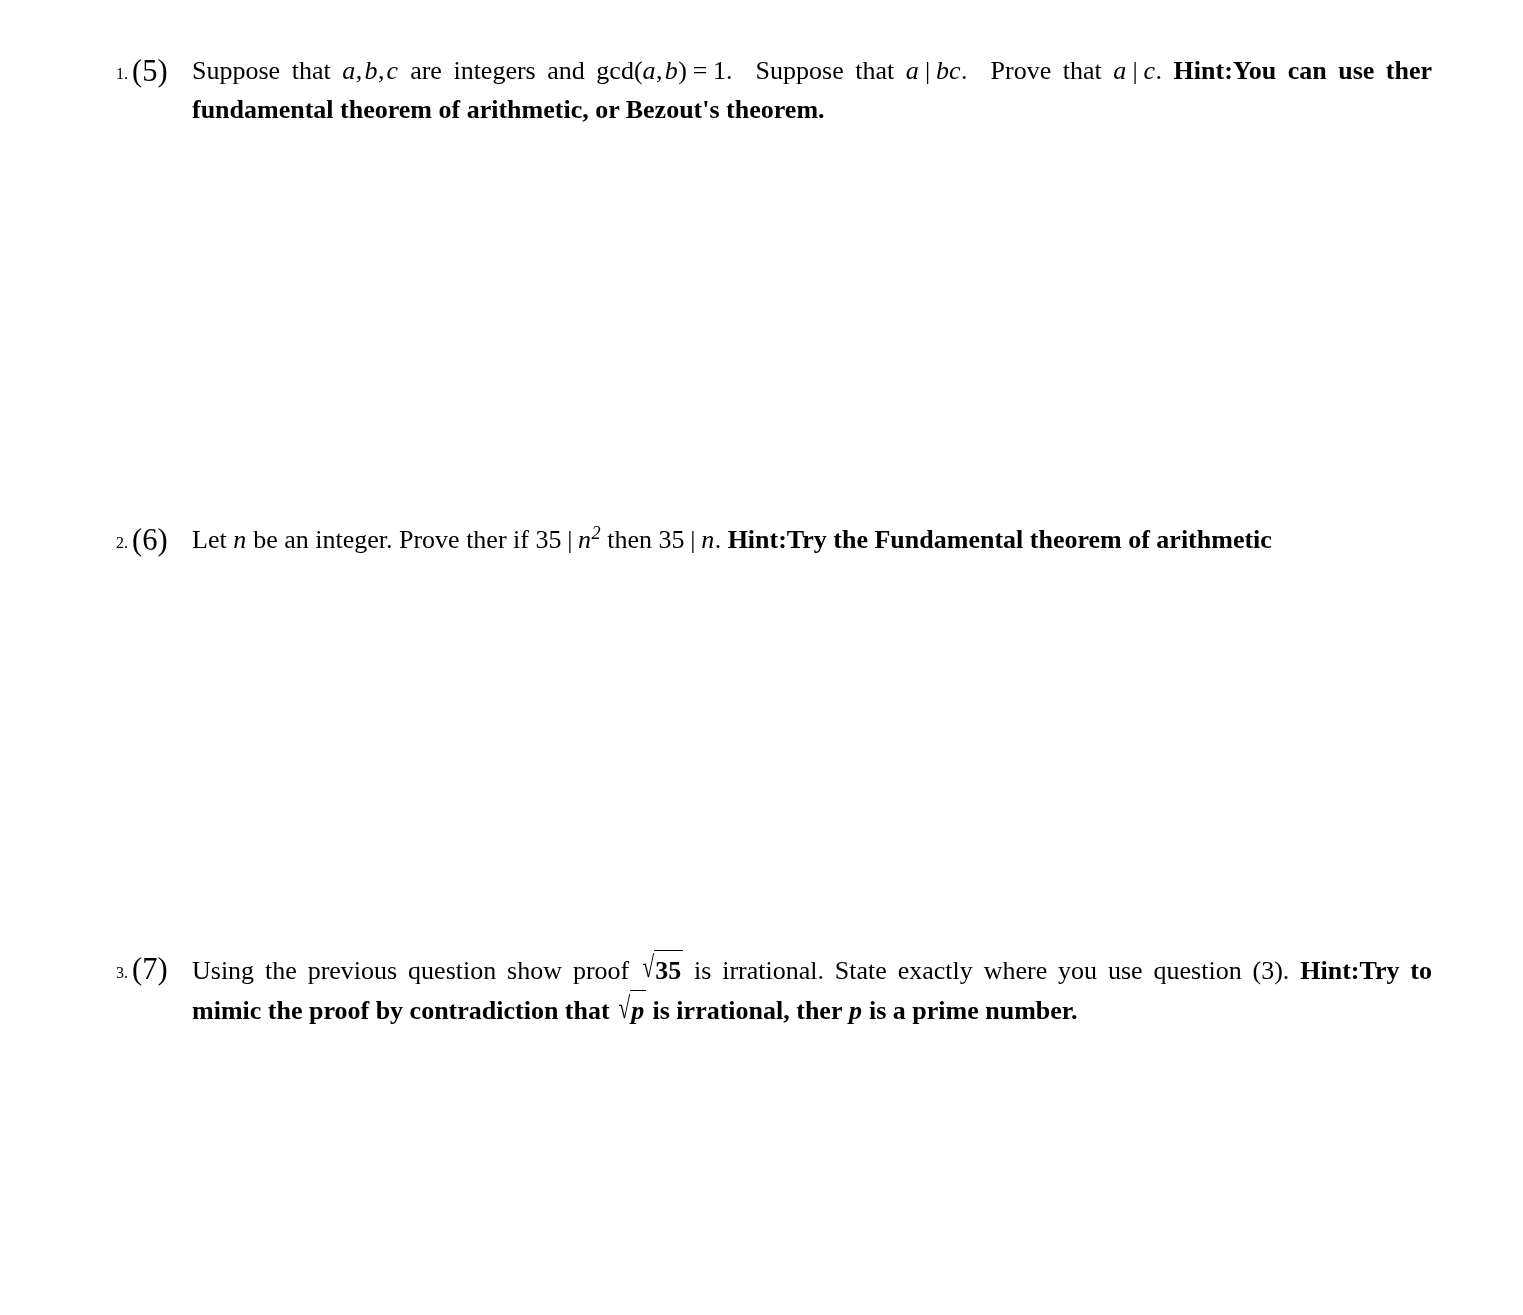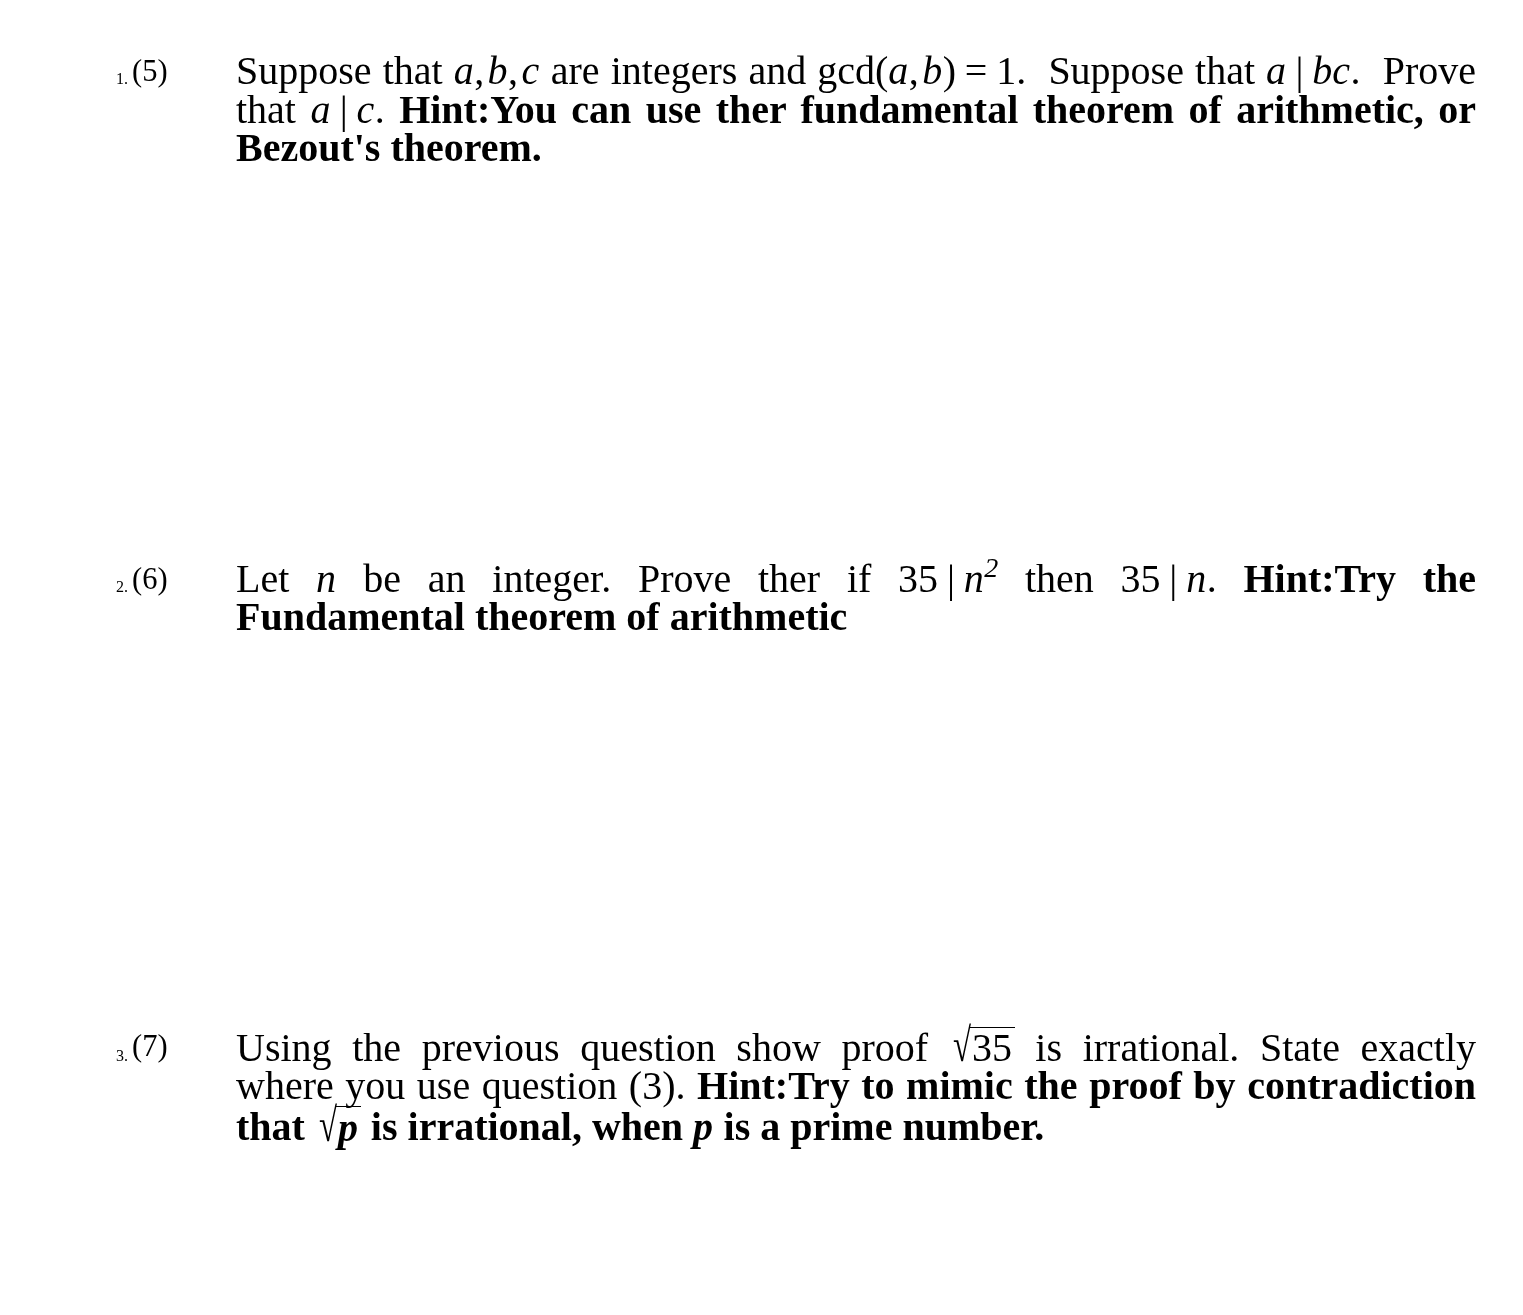--- a/index.html
+++ b/index.html
@@ -48,27 +48,26 @@
     top: 0;
     width: 52px;
     text-align: left;
     font-size: 30.5px;
     line-height: 38.5px;
     font-family: "Liberation Serif", "DejaVu Serif", serif;
     white-space: nowrap;
   }
 
   .problem-body {
-    font-size: 40px;
+    font-size: 26px;
     line-height: 38.5px;
     text-align: justify;
     text-justify: inter-word;
     hyphens: none;
     width: 1240px;
-    margin-left: 44px;
   }
 
   
   .answer-space {
     width: 100%;
   }
 
   
   .mi {                       
     font-style: italic;
@@ -95,20 +94,21 @@
     vertical-align: 0.52em;
     font-style: italic;
     line-height: 0;
   }
 
   
   .sqrt {
     display: inline-block;
     white-space: nowrap;
     font-style: normal;
+    font-weight: bold;
   }
   .sqrt .radical {
     display: inline-block;
     font-size: 1.0em;
     transform: scaleX(0.82) scaleY(1.18);
     transform-origin: bottom right;
     margin-right: -0.02em;
     position: relative;
     top: 0.035em;
   }
@@ -173,20 +173,20 @@
 
     <li class="problem">
       <span class="problem-label">(7)</span>
 
       <div class="problem-body">
         <span>Using the previous question show proof</span>
         <span class="sqrt"><span class="radical">√</span><span class="radicand">35</span></span>
         <span>is irrational. State exactly where you use question (3).</span>
         <span class="hint">Hint:Try to mimic the proof by contradiction that</span>
         <span class="sqrt hint"><span class="radical">√</span><span class="radicand ital">p</span></span>
-        <span class="hint">is irrational, when</span>
+        <span class="hint">is irrational, ther</span>
         <span class="hint"><span class="mi">p</span></span>
         <span class="hint lastline">is a prime number.</span>
       </div>
     </li>
 
   </ol>
 </div>
 
 </body></html>

